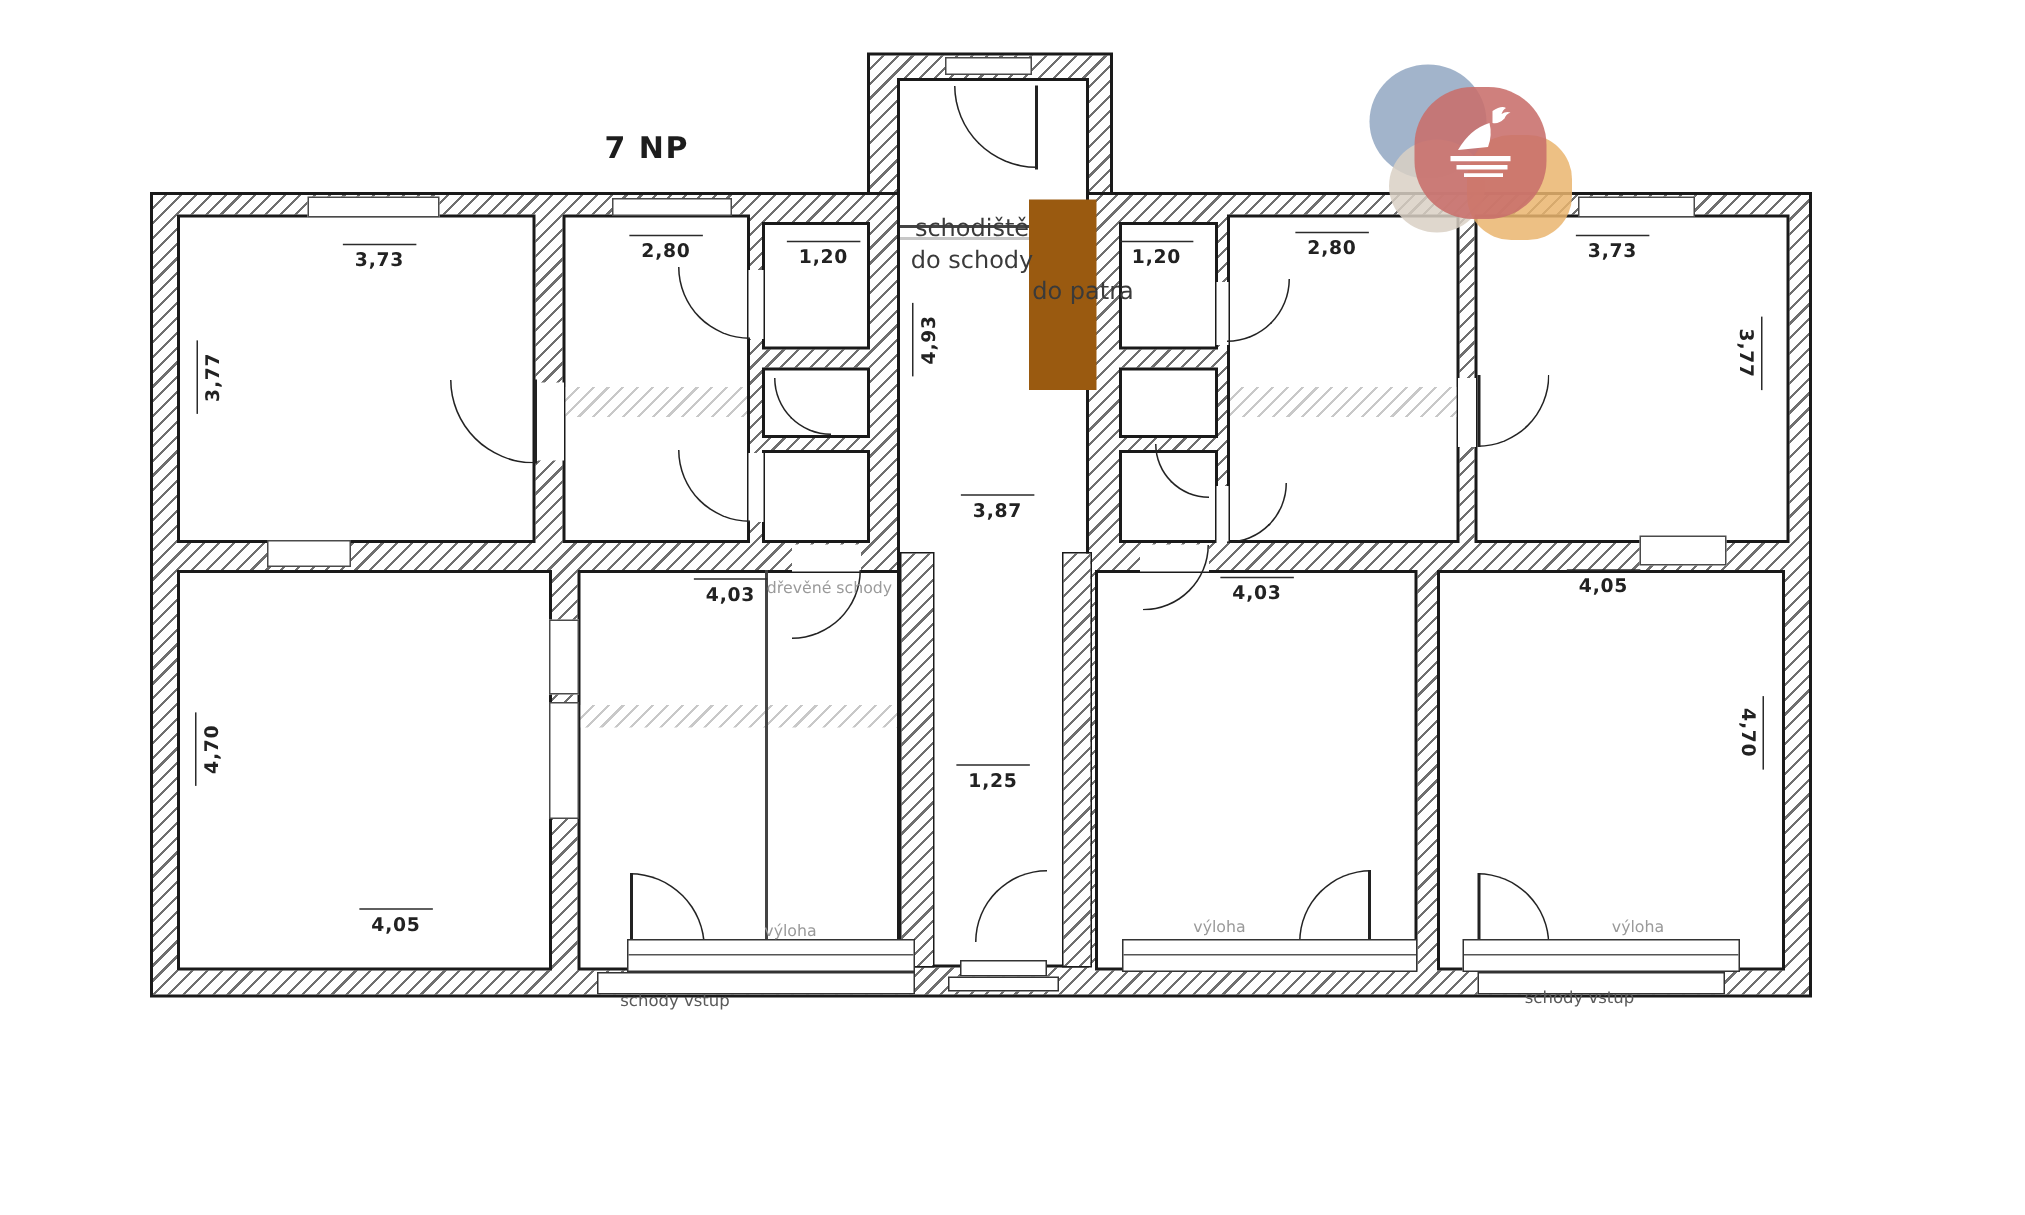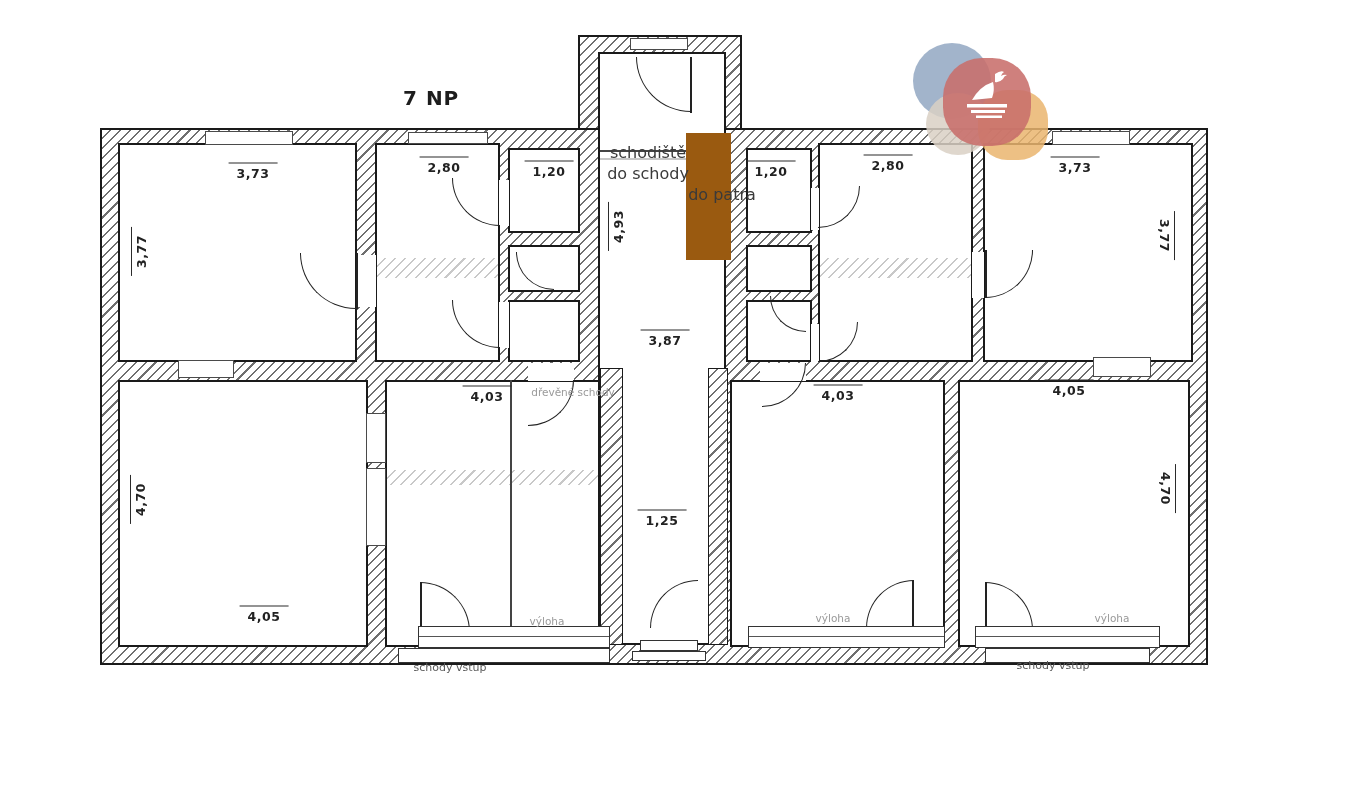--- a/index.html
+++ b/index.html
@@ -30,21 +30,21 @@
   .leaf{position:absolute;background:#222;}
   
   .dim{position:absolute;transform:translate(-50%,-50%);white-space:nowrap;}
   .dimv{display:inline-block;border-top:1.7px solid #2b2b2b;padding:2px 8px 0 8px;
         font-weight:bold;font-size:12.5px;color:#222;letter-spacing:.5px;}
   .rotl{transform:rotate(-90deg);}
   .rotr{transform:rotate(90deg);}
   
   .title{position:absolute;font-size:20px;font-weight:bold;color:#1d1d1d;letter-spacing:1px;}
   .stairnote{position:absolute;transform:translate(-50%,-50%);font-size:16px;color:#3a3a3a;white-space:nowrap;}
-  .small-gray{position:absolute;transform:translate(-50%,-50%);font-size:10.5px;color:#9a9a9a;white-space:nowrap;margin-left:20px;}
+  .small-gray{position:absolute;transform:translate(-50%,-50%);font-size:10.5px;color:#9a9a9a;white-space:nowrap;}
   .small-dark{position:absolute;transform:translate(-50%,-50%);font-size:11px;color:#5a5a5a;white-space:nowrap;}
   .stair-rect{position:absolute;background:var(--stair-highlight,#9a5a10);}
   .hline{position:absolute;background:#444;}
   .hline.light{background:#c7c7c7;}
   
   .blob{position:absolute;}
   .watermark{position:absolute;font-size:25px;letter-spacing:3px;color:var(--watermark,#aaaaaa);
              opacity:.55;white-space:nowrap;font-weight:500;}
 </style>
 </head>

